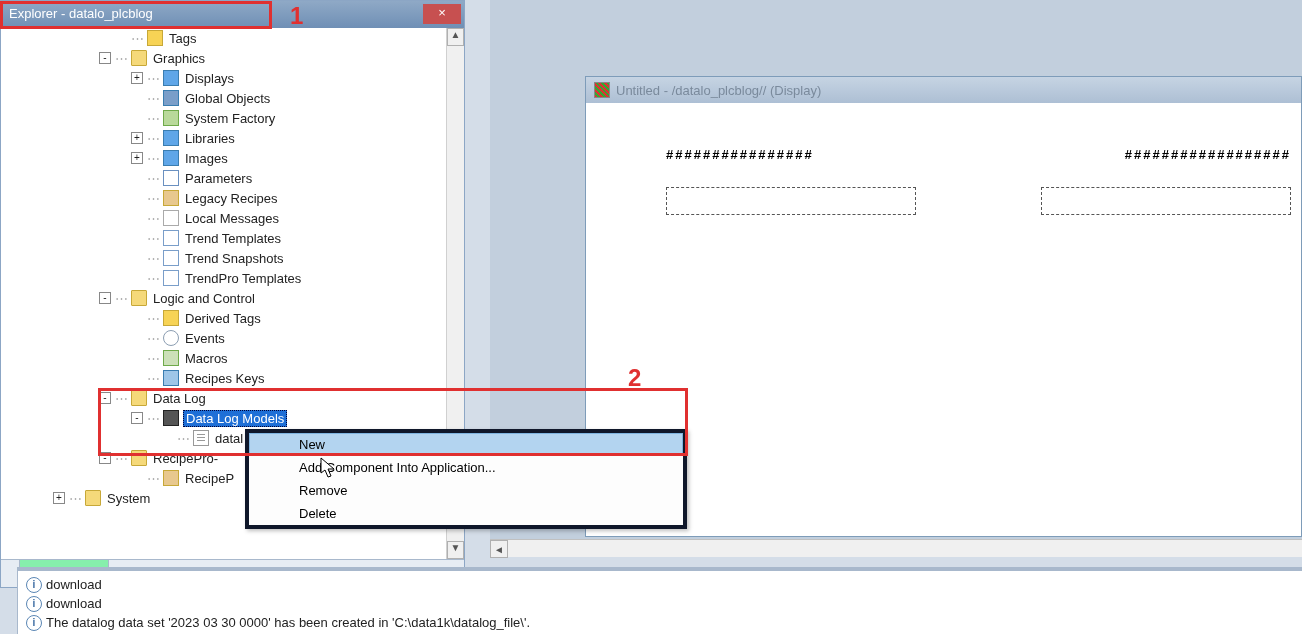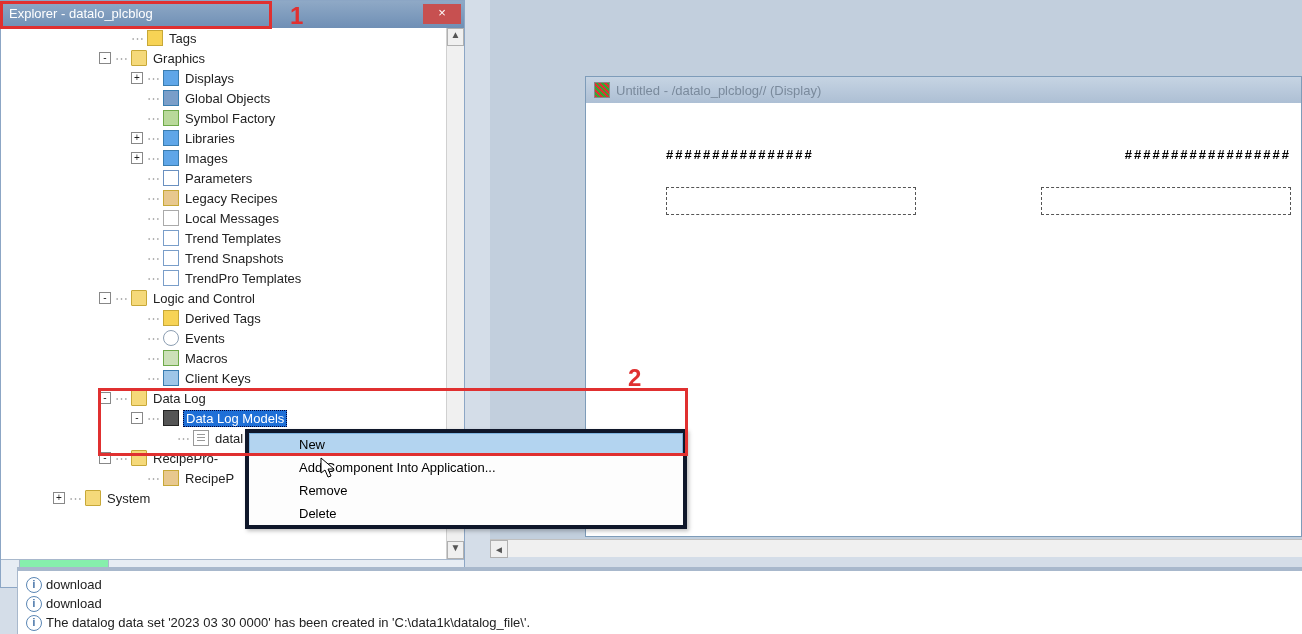--- a/index.html
+++ b/index.html
@@ -98,21 +98,21 @@
       <div class="tree-row" style="padding-left:130px">
         <span class="expander none"></span>
           <span class="dots">⋯</span>
         <span class="icon globals"></span>
         <span class="node-label">Global Objects</span>
       </div>
       <div class="tree-row" style="padding-left:130px">
         <span class="expander none"></span>
           <span class="dots">⋯</span>
         <span class="icon symfac"></span>
-        <span class="node-label">Symbol Factory</span>
+        <span class="node-label">System Factory</span>
       </div>
       <div class="tree-row" style="padding-left:130px">
         <span class="expander">+</span>
           <span class="dots">⋯</span>
         <span class="icon display"></span>
         <span class="node-label">Libraries</span>
       </div>
       <div class="tree-row" style="padding-left:130px">
         <span class="expander">+</span>
           <span class="dots">⋯</span>
@@ -176,21 +176,21 @@
       <div class="tree-row" style="padding-left:130px">
         <span class="expander none"></span>
           <span class="dots">⋯</span>
         <span class="icon macros"></span>
         <span class="node-label">Macros</span>
       </div>
       <div class="tree-row" style="padding-left:130px">
         <span class="expander none"></span>
           <span class="dots">⋯</span>
         <span class="icon ckeys"></span>
-        <span class="node-label">Client Keys</span>
+        <span class="node-label">Recipes Keys</span>
       </div>
       <div class="tree-row" style="padding-left:98px">
         <span class="expander">-</span>
           <span class="dots">⋯</span>
         <span class="icon folder-open"></span>
         <span class="node-label">Data Log</span>
       </div>
       <div class="tree-row selected" style="padding-left:130px">
         <span class="expander">-</span>
           <span class="dots">⋯</span>

